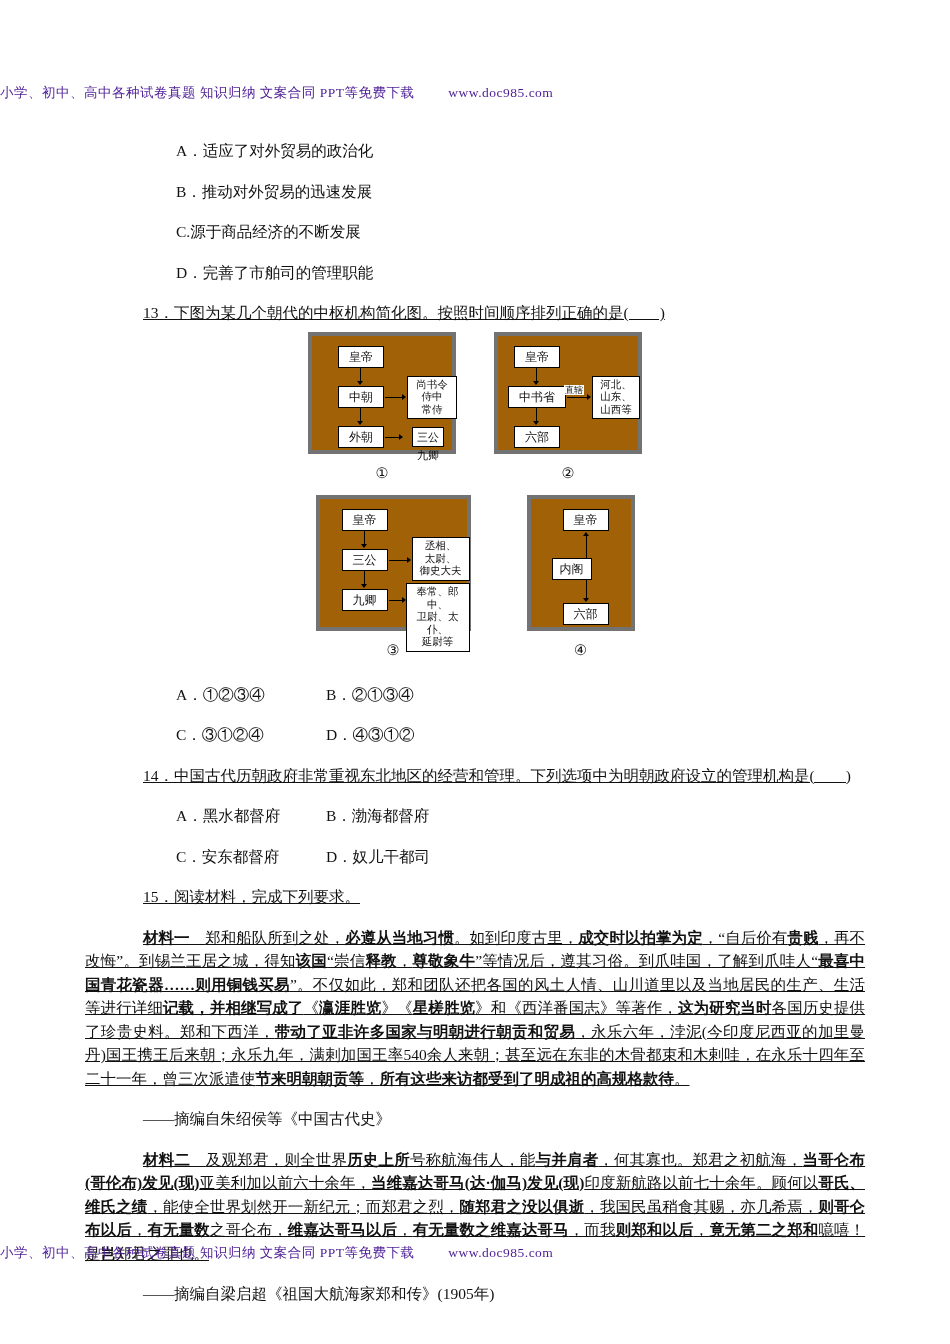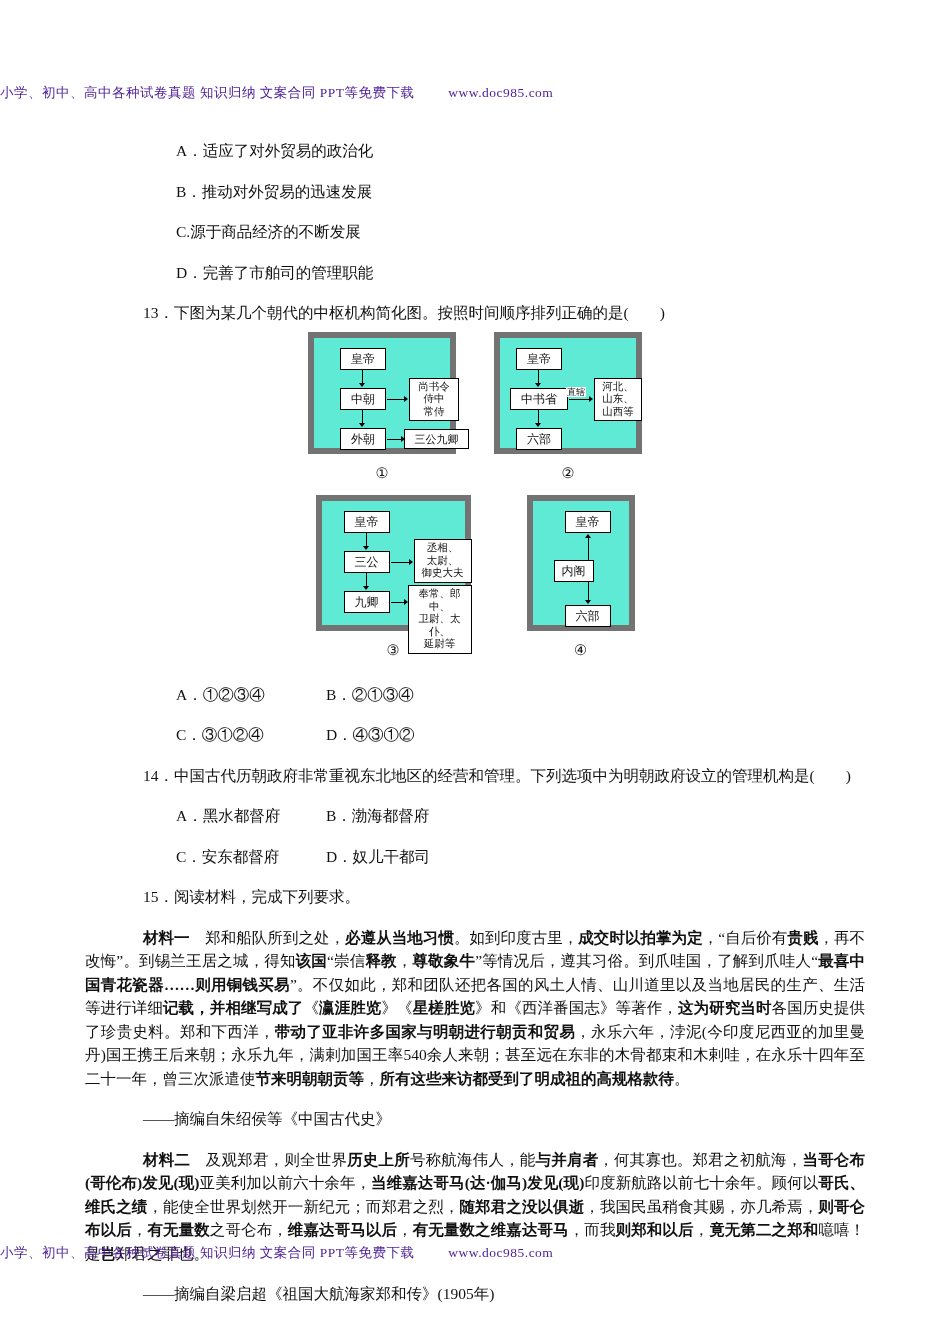--- a/index.html
+++ b/index.html
@@ -15,33 +15,33 @@
     font-size:13.5px; color:#4c1d95; letter-spacing:0.5px;
   }
   .banner.top { top:84px; }
   .banner.bottom { top:1244px; }
   .banner .url { margin-left:30px; }
   .content {
     position:absolute; left:85px; right:85px; top:122px;
     font-size:15.5px; line-height:23.5px; text-align:justify;
   }
   .line { line-height:23.5px;margin-top:17px; }
-  .ind { text-indent:58px; }
+  .ind { text-indent:58px;text-decoration:underline; }
   .optA { padding-left:91px; }
   .optcol { display:inline-block; min-width:146px; }
   .attr { text-indent:58px; }
   .bold { font-weight:bold; }
 
   
   .diagram-block { margin:7px 0 14px; }
   .fig-row { display:flex; justify-content:center; }
   .fig-row.r1 { gap:38px; margin-bottom:10px; }
   .fig-row.r2 { gap:56px; }
   .fig { display:flex; flex-direction:column; align-items:center; }
-  .diag { position:relative; border:6px solid #737373; background:#5eead4; }
+  .diag { position:relative; border:4px solid #737373; background:#a16207; }
   .node {
     position:absolute; border:1px solid #000; background:#fff;
     text-align:center; font-size:12px; height:22px; line-height:20px;
   }
   .node.sm { font-size:10.5px; line-height:12.5px; height:auto; padding:2px 1px; white-space:pre-line; }
   .node.one { font-size:11px; height:20px; line-height:18px; }
   .av { position:absolute; width:1px; background:#000; }
   .av::after { content:""; position:absolute; left:-3px; bottom:-4px; width:0; height:0;
     border-left:3.5px solid transparent; border-right:3.5px solid transparent; border-top:4.5px solid #000; }
   .ar { position:absolute; height:1px; background:#000; }
@@ -85,21 +85,21 @@
             <div class="node" style="left:26px;top:10px;width:46px">皇帝</div>
             <div class="av" style="left:48px;top:32px;height:13px"></div>
             <div class="node" style="left:26px;top:50px;width:46px">中朝</div>
             <div class="ar" style="left:73px;top:61px;width:17px"></div>
             <div class="node sm" style="left:95px;top:40px;width:50px">尚书令
 侍中
 常侍</div>
             <div class="av" style="left:48px;top:72px;height:13px"></div>
             <div class="node" style="left:26px;top:90px;width:46px">外朝</div>
             <div class="ar" style="left:73px;top:101px;width:14px"></div>
-            <div class="node one" style="left:90px;top:91px;width:65px">三公九卿</div>
+            <div class="node one" style="left:100px;top:91px;width:32px">三公九卿</div>
           </div>
           <figcaption class="figlab">①</figcaption>
         </figure>
 
         <figure class="fig">
           <div class="diag" style="width:148px;height:122px">
             <div class="node" style="left:16px;top:10px;width:46px">皇帝</div>
             <div class="av" style="left:38px;top:32px;height:13px"></div>
             <div class="node" style="left:10px;top:50px;width:58px">中书省</div>
             <div class="elabel" style="left:66px;top:49px">直辖</div>

